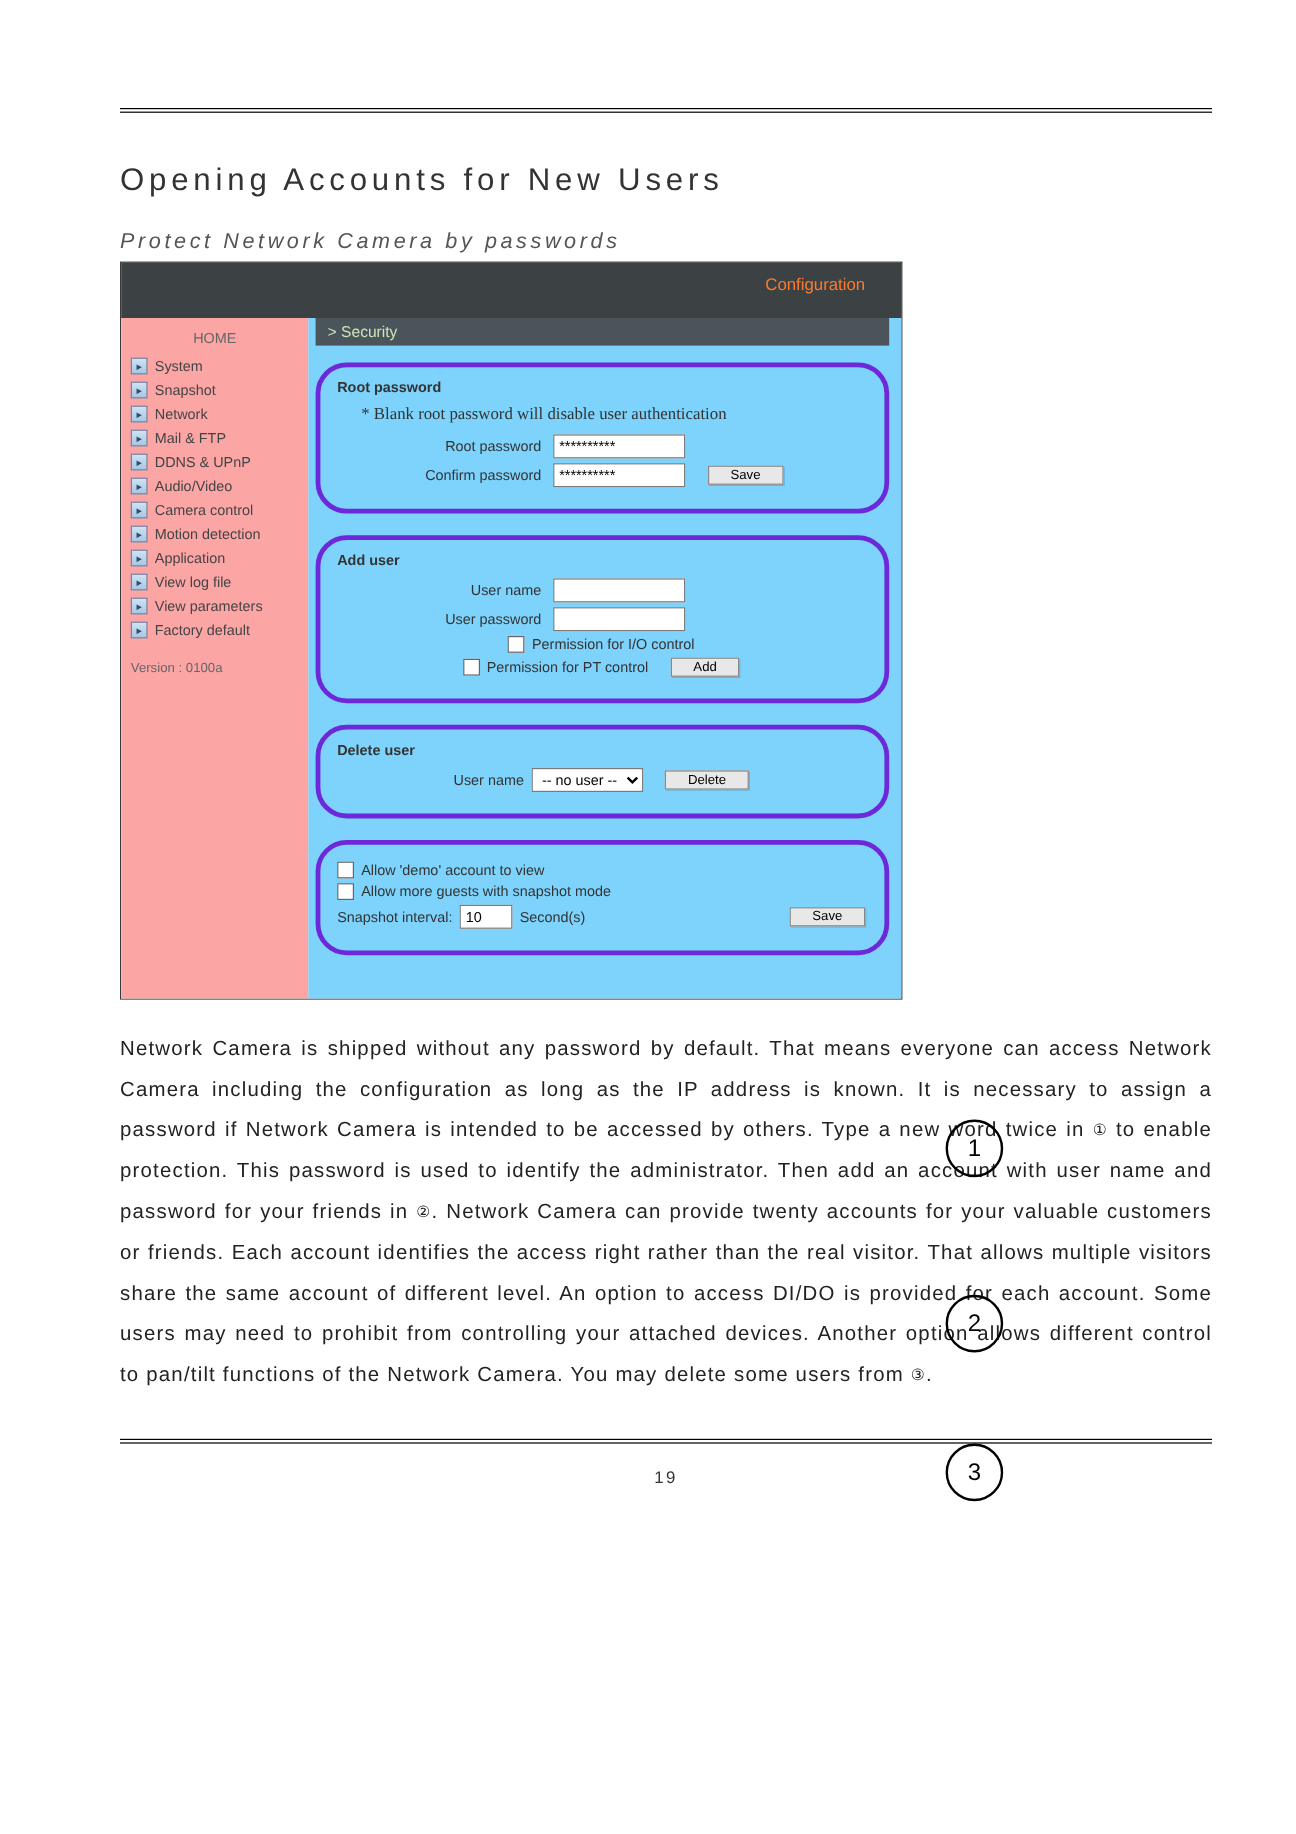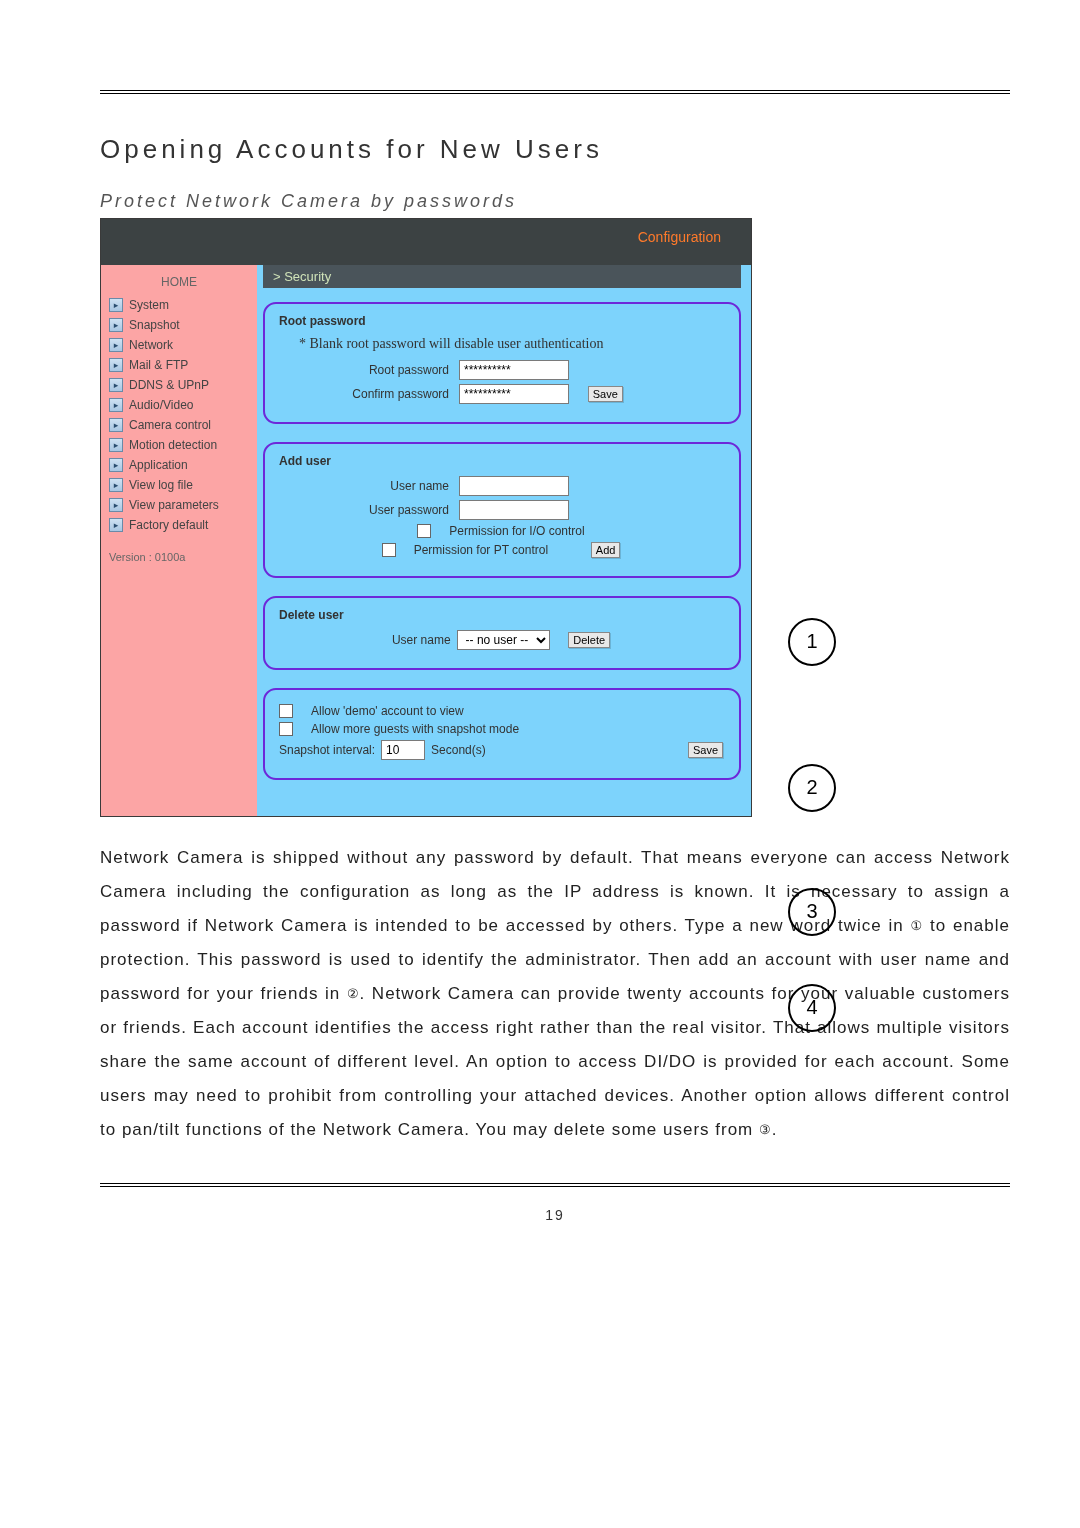--- a/index.html
+++ b/index.html
@@ -30,21 +30,21 @@
   .subtitle {
     font-size: 18px;
     letter-spacing: 3px;
     color: #555;
     font-style: italic;
     margin-bottom: 6px;
     font-family: Verdana, Arial, sans-serif;
   }
   .shot-wrapper {
     display: flex;
-    align-items: center;
+    align-items: flex-end;
     margin-bottom: 24px;
   }
   .shot {
     width: 650px;
     border: 1px solid #3a3a3a;
     background: #eee;
     font-family: Tahoma, Arial, sans-serif;
     font-size: 12px;
     color: #333;
   }
@@ -103,22 +103,22 @@
     padding: 0 10px 18px 6px;
   }
   .crumb {
     background: #4a545a;
     color: #cfe2b8;
     padding: 4px 10px;
     font-size: 13px;
     margin-bottom: 14px;
   }
   .panel {
-    border: 2px solid #6d28d9;
-    border-radius: 13px;
+    border: 4px solid #6d28d9;
+    border-radius: 26px;
     padding: 10px 16px 14px 14px;
     margin-bottom: 18px;
   }
   .panel-title {
     font-weight: bold;
     color: #333;
     margin-bottom: 8px;
     font-size: 12px;
   }
   .note {
@@ -148,28 +148,28 @@
     font-size: 12px;
     padding: 0 4px;
   }
   .pw { width: 100px; }
   .txt { width: 100px; }
   .txt-s { width: 34px; }
   .btn {
     border: 1px solid #888;
     background: #e8e8e8;
     font-size: 11px;
-    padding: 1px 4px;
+    padding: 1px 18px;
     cursor: pointer;
     box-shadow: 1px 1px 0 rgba(0,0,0,.15);
   }
   .chk-row {
     display: flex;
     align-items: center;
-    gap: 18px;
+    gap: 6px;
     font-size: 12px;
     justify-content: center;
     margin: 4px 0;
   }
   .chk-row-left {
     justify-content: flex-start;
   }
   .chk {
     width: 12px; height: 12px; border: 1px solid #666; background:#fff; display:inline-block;
   }

